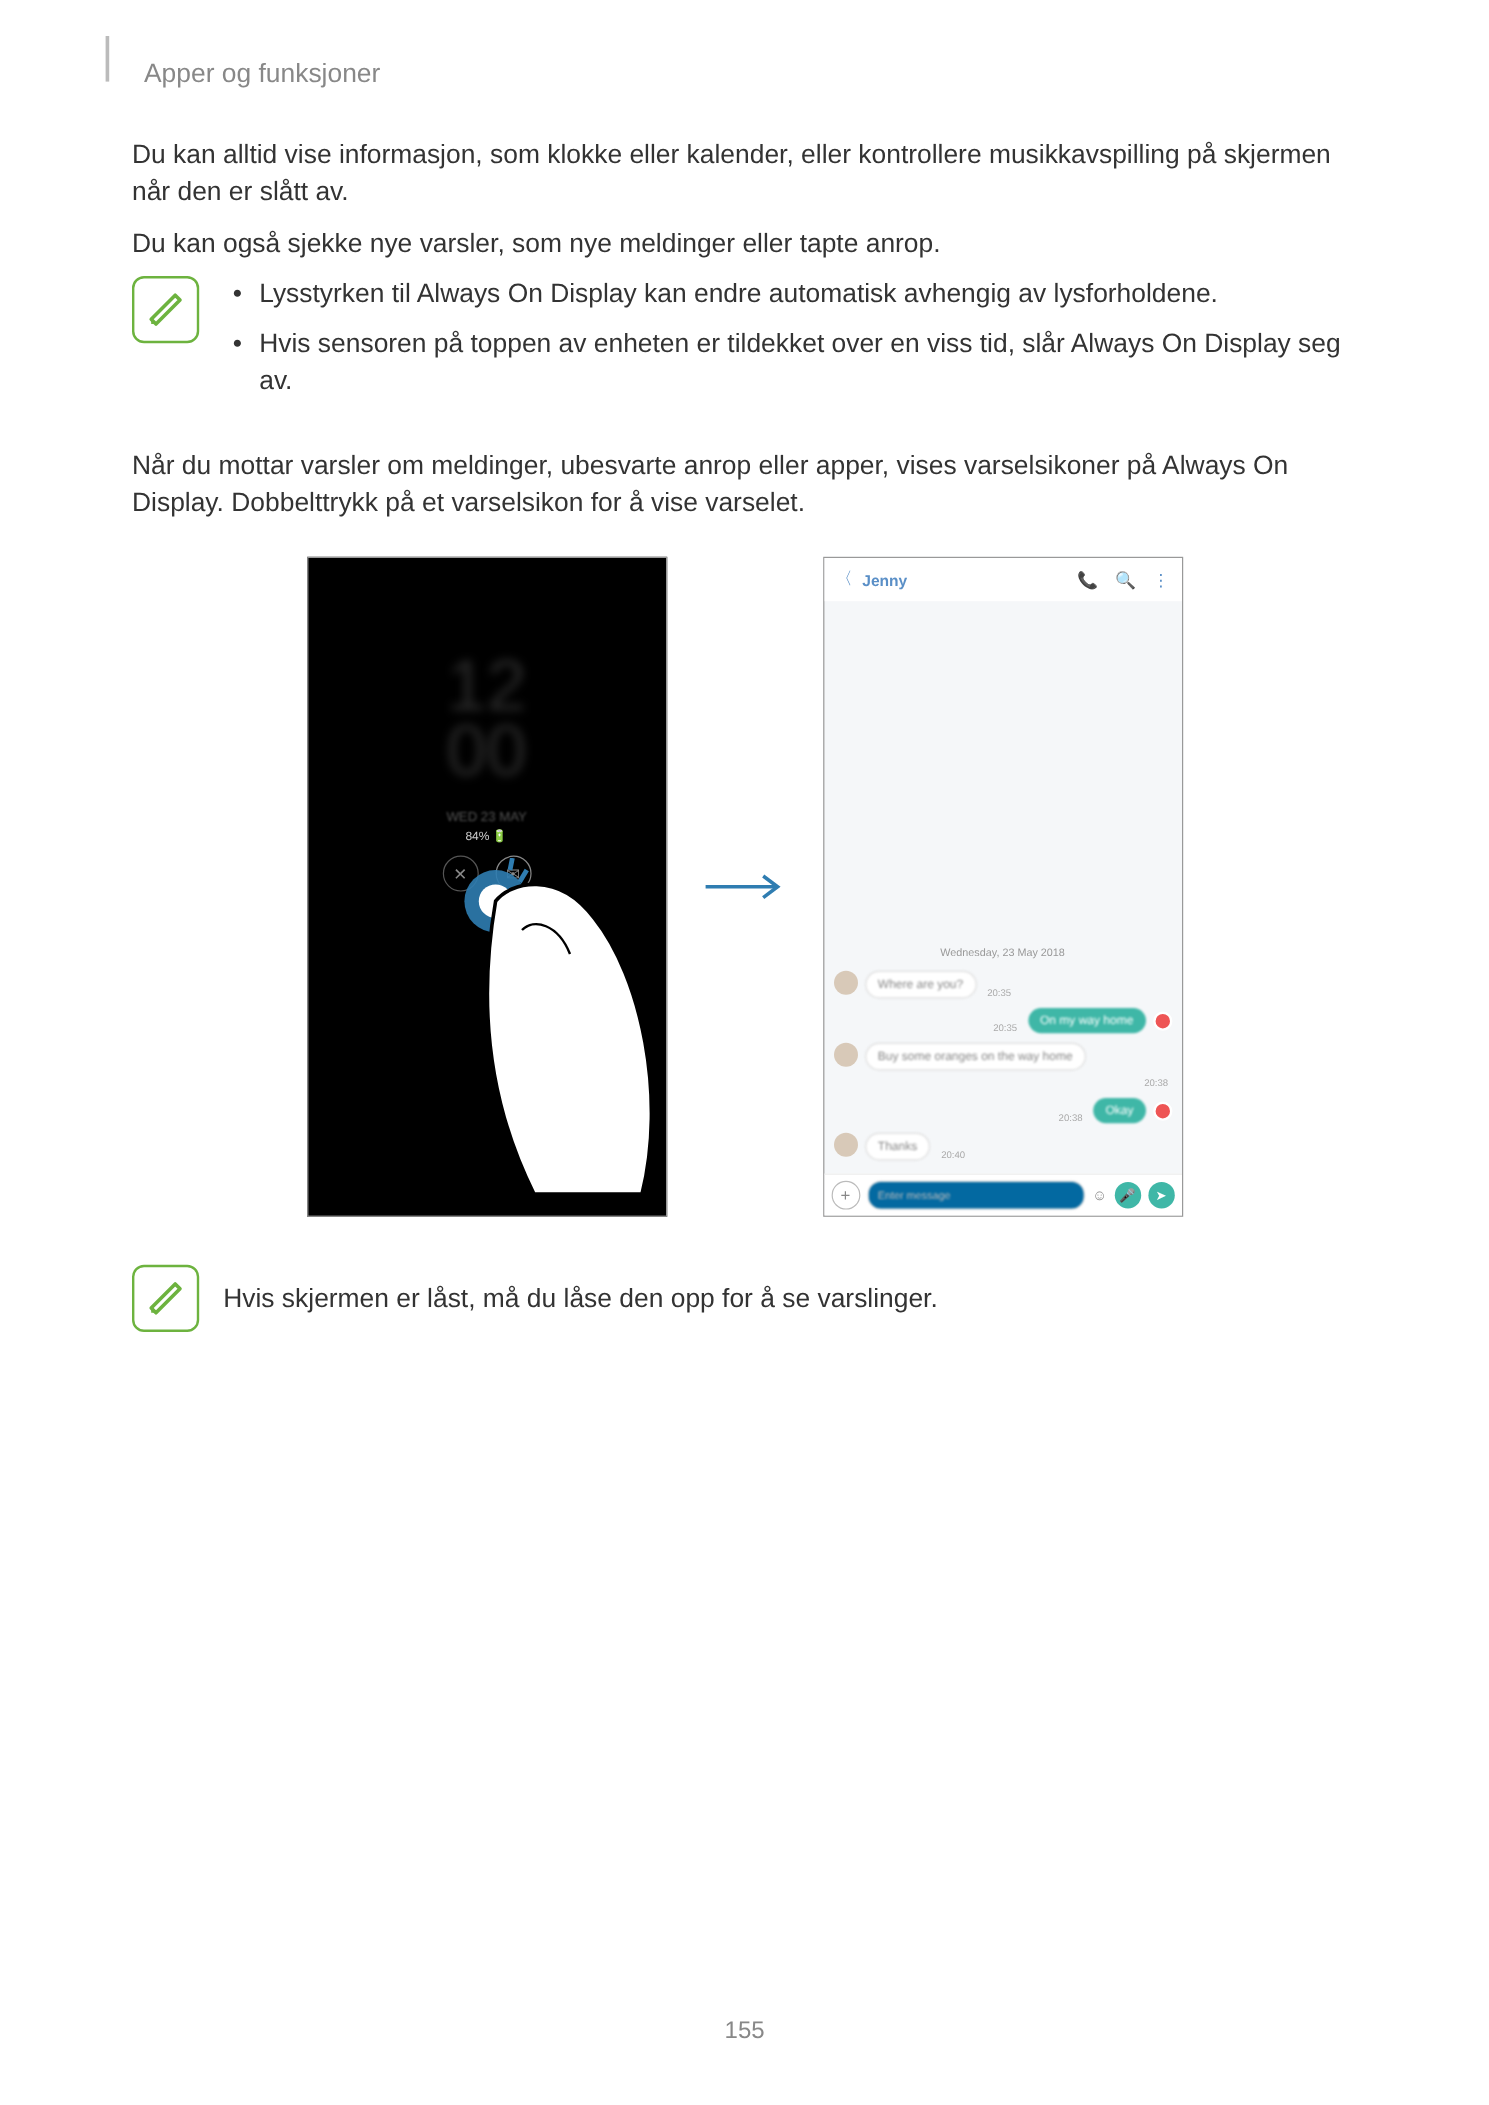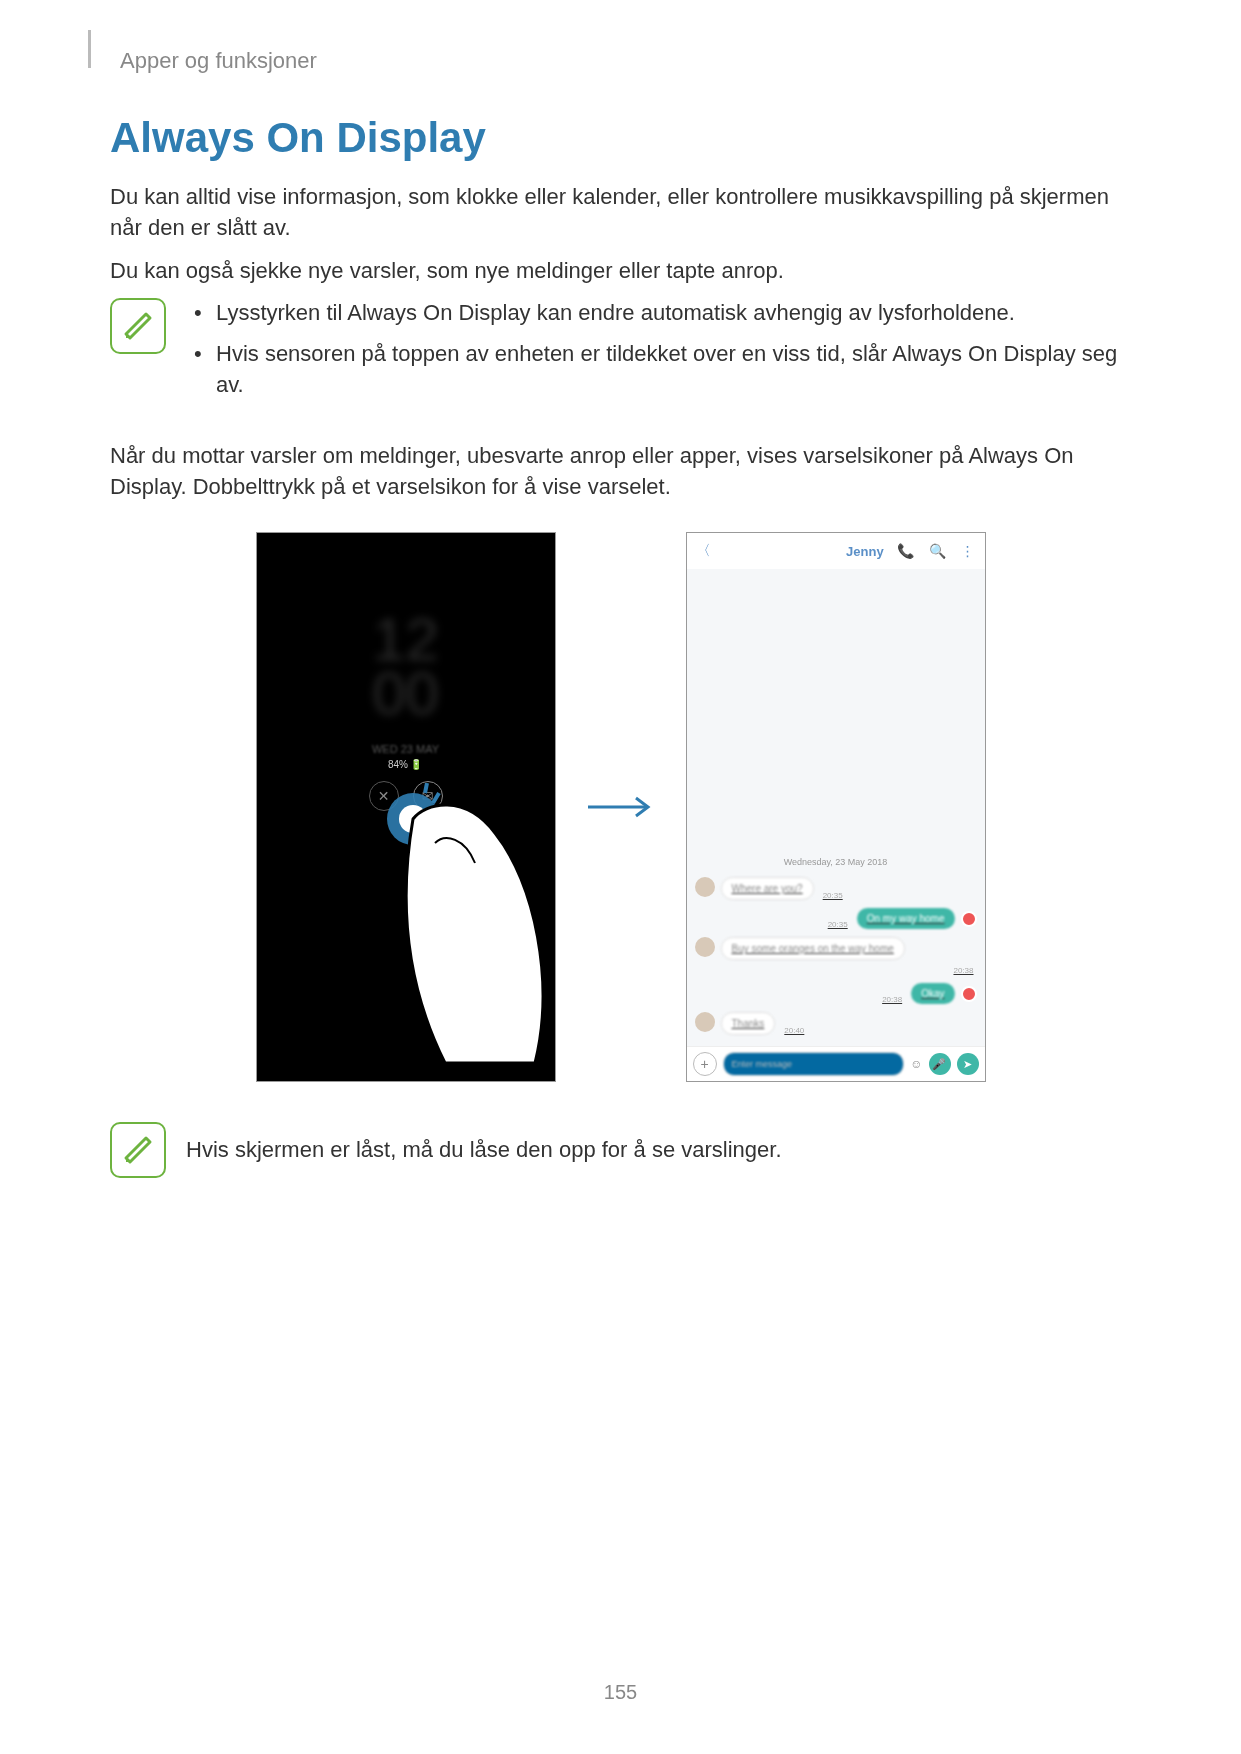--- a/index.html
+++ b/index.html
@@ -176,37 +176,37 @@
   .chat-header {
     height: 36px;
     background: #fff;
     display: flex;
     align-items: center;
     padding: 0 10px;
     gap: 8px;
     font-size: 13px;
   }
   .chat-back { color: #5a8fc7; font-size:14px;}
-  .chat-name { color: #5a8fc7; font-weight: 700; flex:1;text-align:right;}
+  .chat-name { color: #5a8fc7; font-weight: 700; flex:1;}
   .chat-icon { color: #5a8fc7; font-size:14px; margin-left:6px;}
   .chat-body {
     position: absolute;
     top: 36px;
     bottom: 34px;
     left: 0; right: 0;
     padding: 8px;
     display:flex;
     flex-direction:column;
     justify-content:flex-end;
   }
   .chat-date {
     text-align:center; color:#999; font-size:9px; margin:6px 0;
     filter: blur(0.6px);
   }
-  .msg-row { display:flex; align-items:flex-start; gap:6px; margin:4px 0;text-decoration:underline;}
+  .msg-row { display:flex; align-items:flex-start; gap:6px; margin:4px 0;}
   .msg-row.right { justify-content:flex-end; }
   .avatar { width:20px;height:20px;border-radius:50%;background:#d8c9b8;flex-shrink:0;}
   .bubble {
     border-radius:12px; padding:5px 10px; font-size:10px; color:#888;
     background:#fff; border:1px solid #ddd; max-width:180px;
     filter: blur(1px);
   }
   .bubble.teal { background:#3fb7a7; color:#fff; border:none;}
   .read-dot { width:12px;height:12px;border-radius:50%;background:#e55;border:2px solid #fff;flex-shrink:0;align-self:center;}
   .chat-input {
@@ -227,21 +227,20 @@
   }
   .ts { font-size:8px; color:#aaa; align-self:flex-end; margin:0 3px;}
 </style>
 </head>
 <body>
 
 <div class="page">
   <div class="header-mark"></div>
   <div class="section-header">Apper og funksjoner</div>
 
-  <h1 class="title">Always On Display</h1>
 
   <p class="para">Du kan alltid vise informasjon, som klokke eller kalender, eller kontrollere musikkavspilling på skjermen når den er slått av.</p>
   <p class="para">Du kan også sjekke nye varsler, som nye meldinger eller tapte anrop.</p>
 
   <div class="note-row">
     <div class="note-icon">
       <svg viewBox="0 0 36 36">
           <path d="M6 26 L26 6 L30 10 L10 30 Z" fill="none" stroke="#6db33f" stroke-width="3" stroke-linejoin="round"></path>
           <path d="M6 30 L6 26 L10 30 Z" fill="#6db33f"></path>
         </svg>

